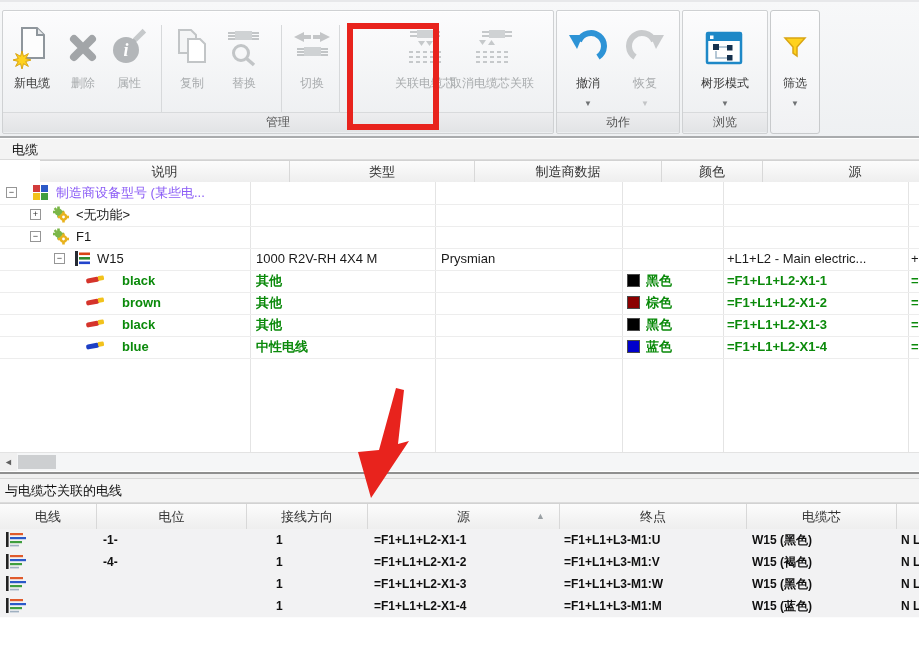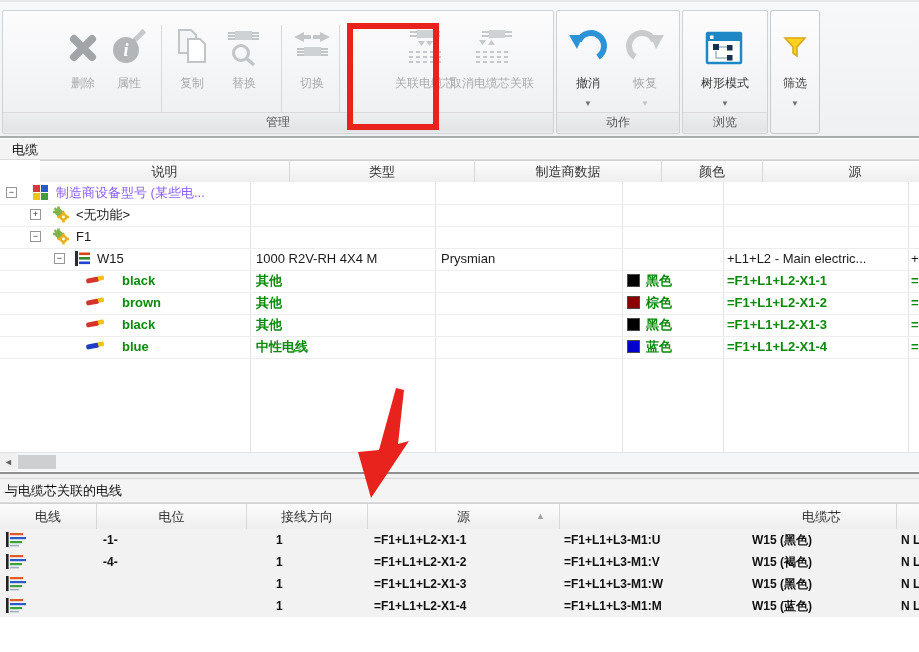--- a/index.html
+++ b/index.html
@@ -57,20 +57,30 @@
   #hl-box{position:absolute;border:6px solid #e8231d;background:transparent;z-index:50;}
   #anno-svg{position:absolute;left:0;top:0;width:919px;height:652px;z-index:60;pointer-events:none;}
   .sort-arrow{position:absolute;top:7px;font-size:9px;color:#9aa0a4;}
 </style>
 </head>
 <body>
 
 <div id="app">
   <div id="ribbon">
       <div class="rgroup" style="left: 2px; width: 550px;">
+        <div class="rbtn" style="left: 4px; width: 50px;">
+          <div class="ricon">
+            <svg width="40" height="46" viewBox="0 0 40 46">
+              <path d="M10 3 h15 l7 7 v23 h-22 z" fill="#fdfdfd" stroke="#8f969c" stroke-width="2"></path>
+              <path d="M25 3 v7 h7" fill="#e8eaec" stroke="#8f969c" stroke-width="2"></path>
+              <polygon points="10,26 11.5,31.3 16.4,28.6 13.7,33.5 19,35 13.7,36.5 16.4,41.4 11.5,38.7 10,44 8.5,38.7 3.6,41.4 6.3,36.5 1,35 6.3,33.5 3.6,28.6 8.5,31.3" fill="#ffd21e" stroke="#d9a514" stroke-width="1"></polygon>
+            </svg>
+          </div>
+          <div class="rlabel">新电缆</div>
+        </div>
         <div class="rbtn disabled" style="left: 58px; width: 44px;">
           <div class="ricon">
             <svg width="36" height="36" viewBox="0 0 36 36">
               <path d="M9 9 L27 27 M27 9 L9 27" stroke="#a2a5a8" stroke-width="8" stroke-linecap="round"></path>
             </svg>
           </div>
           <div class="rlabel">删除</div>
         </div>
         <div class="rbtn disabled" style="left: 104px; width: 44px;">
           <div class="ricon">
@@ -370,20 +380,21 @@
     <div class="sthumb"></div>
   </div>
   <div id="splitter"></div>
 
   <div class="panel-title" style="top:479px;height:24px;line-height:24px;">与电缆芯关联的电线</div>
   <div class="thead" style="top:503px;height:25px;" id="bot-thead">
       <div class="th" style="left: 0px; width: 97px;">电线</div>
       <div class="th" style="left: 97px; width: 150px;">电位</div>
       <div class="th" style="left: 247px; width: 121px;">接线方向</div>
       <div class="th" style="left: 368px; width: 192px;">源<div class="sort-arrow" style="position: absolute; right: 14px;">▲</div></div>
+      <div class="th" style="left: 560px; width: 187px;">终点</div>
       <div class="th" style="left: 747px; width: 150px;">电缆芯</div>
     </div>
   <div class="tbody" style="top:529px;height:123px;" id="bot-tbody">
       <div class="brow" style="top: 0px;">
         <div class="ticon" style="left: 5px;"><svg width="23" height="17" viewBox="0 0 23 17">
             <rect x="1" y="1" width="2.6" height="15" fill="#222"></rect>
             <rect x="5" y="2" width="13" height="2.2" fill="#e05a2b"></rect>
             <rect x="5" y="6" width="16" height="2.2" fill="#2b59c8"></rect>
             <rect x="5" y="10" width="12" height="2.2" fill="#3f9e3f"></rect>
             <rect x="5" y="13.8" width="9" height="1.6" fill="#9fb0c0"></rect>

